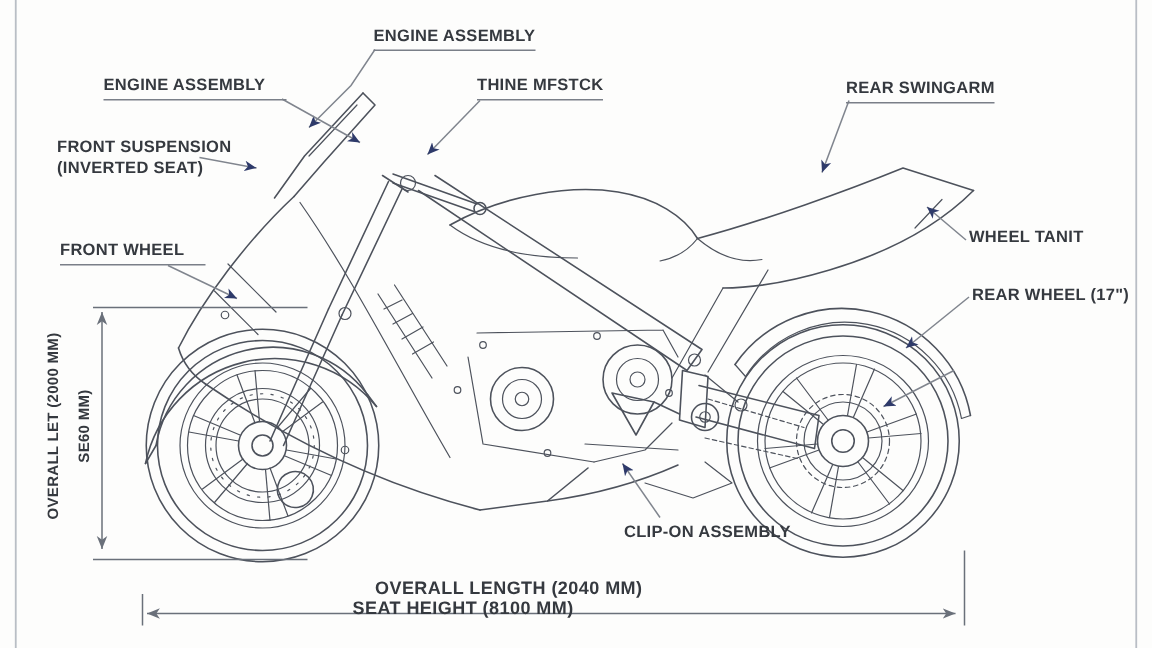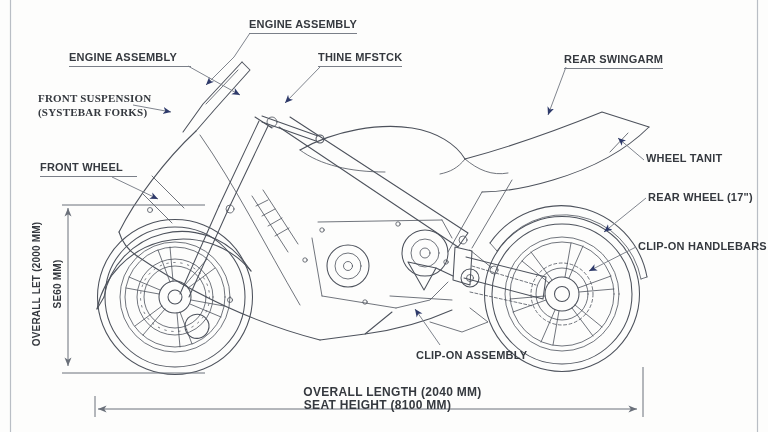--- a/index.html
+++ b/index.html
@@ -14,21 +14,21 @@
   .dimline{stroke:var(--dim,#6a707a);fill:none;stroke-width:1;}
   .ldr{stroke:#80858e;fill:none;stroke-width:1;}
   .border-line{stroke:var(--border,#b9bec5);stroke-width:1.2;}
   .label{
     position:absolute;font-size:11px;font-weight:bold;letter-spacing:.2px;
     color:var(--text,#35393f);white-space:nowrap;line-height:14px;
   }
   .underlined{border-bottom:1.3px solid #7a7f88;padding-bottom:2px;}
   .dim-label{
     position:absolute;font-size:12px;font-weight:bold;letter-spacing:.3px;
-    color:var(--text,#35393f);white-space:nowrap;text-align:center;
+    color:var(--text,#35393f);white-space:nowrap;
   }
   .v-label{
     position:absolute;font-size:10px;font-weight:bold;letter-spacing:.2px;
     color:var(--text,#35393f);white-space:nowrap;
     transform:translate(-50%,-50%) rotate(-90deg);
   }
 </style>
 </head>
 <body>
 
@@ -229,32 +229,31 @@
   </svg>
 
   <div class="label underlined" style="left:249px;top:17px;">ENGINE ASSEMBLY</div>
 
   <div class="label underlined" style="left:69px;top:50px;padding-right:14px;">ENGINE ASSEMBLY</div>
 
   <div class="label underlined" style="left:318px;top:50px;">THINE MFSTCK</div>
 
   <div class="label underlined" style="left:564px;top:52px;">REAR SWINGARM</div>
 
-  <div class="label" style="left:38px;top:91px;font-family:Liberation Serif, serif;">
+  <div class="label" style="left:38px;top:91px;">
     <div>FRONT SUSPENSION</div>
-    <div>(SYSTEBAR FORKS)</div>
+    <div>(INVERTED SEAT)</div>
   </div>
 
   <div class="label underlined" style="left:40px;top:160px;padding-right:14px;">FRONT WHEEL</div>
 
   <div class="label" style="left:646px;top:151px;">WHEEL TANIT</div>
 
   <div class="label" style="left:648px;top:190px;">REAR WHEEL (17")</div>
 
-  <div class="label" style="left:638px;top:239px;">CLIP-ON HANDLEBARS</div>
 
   <div class="label" style="left:416px;top:348px;">CLIP-ON ASSEMBLY</div>
 
   <div class="dim-label" style="left:250px;top:385px;width:285px;">OVERALL LENGTH (2040 MM)</div>
 
   <div class="dim-label" style="left:235px;top:398px;width:285px;">SEAT HEIGHT (8100 MM)</div>
 
   <div class="v-label" style="left:36px;top:284px;">OVERALL LET (2000 MM)</div>
 
   <div class="v-label" style="left:57px;top:284px;">SE60 MM)</div>

